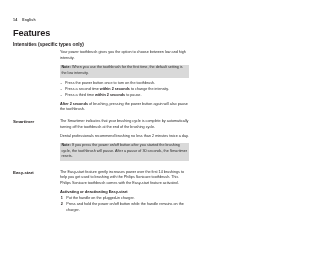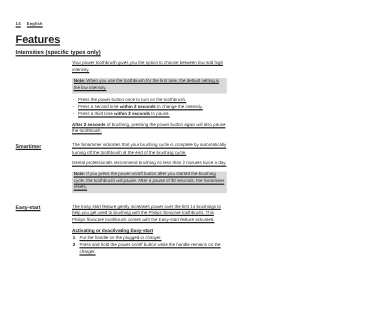--- a/index.html
+++ b/index.html
@@ -13,21 +13,20 @@
     font-family: "Liberation Sans", sans-serif;
     color: #231f20;
     overflow: hidden;
   }
   .page {
     position: relative;
     width: 200px;
     height: 269px;
     box-sizing: border-box;
     padding: 18px 11px 0 13px;
-    text-decoration: underline;
   }
 
   
   .runhead {
     display: flex;
     align-items: baseline;
     gap: 5px;
     font-size: 3.4px;
     letter-spacing: 0.15px;
     color: #3a3a3a;

